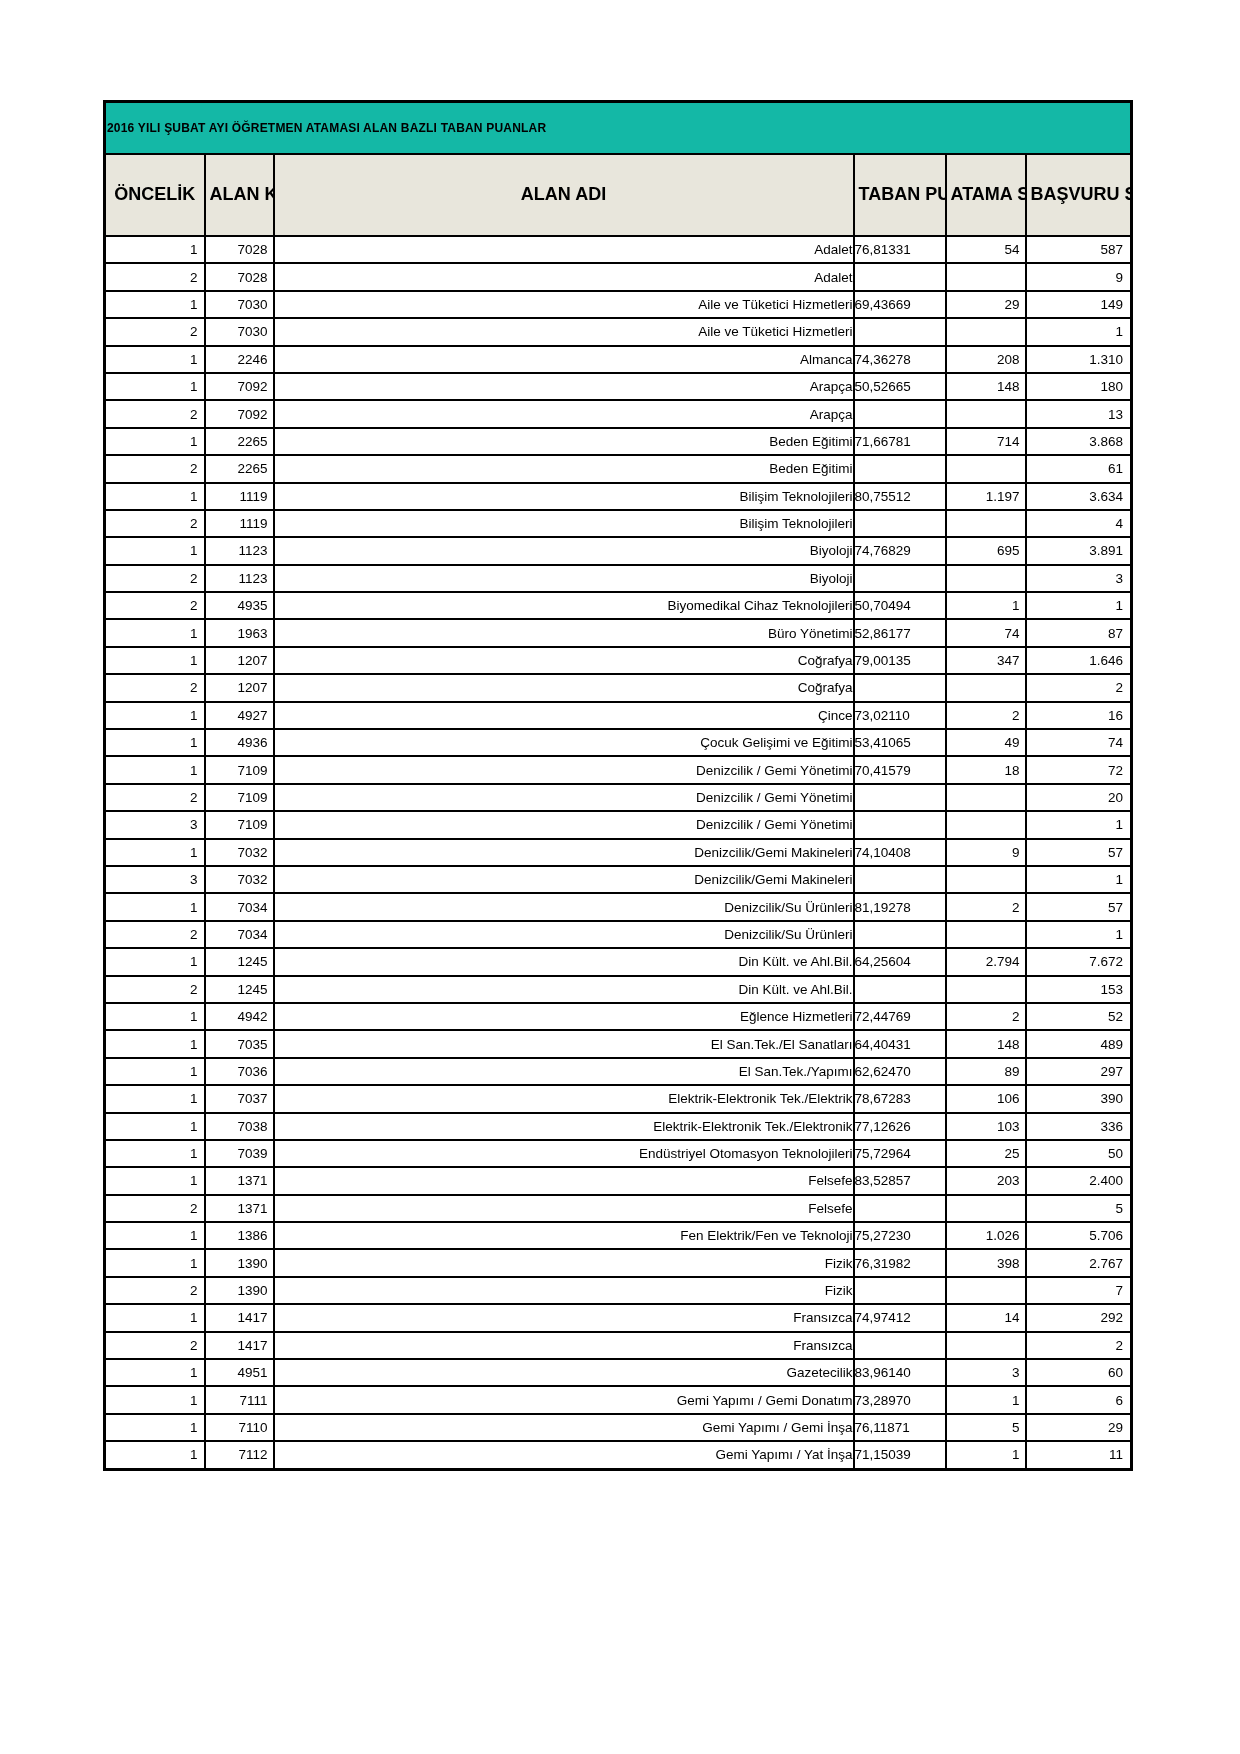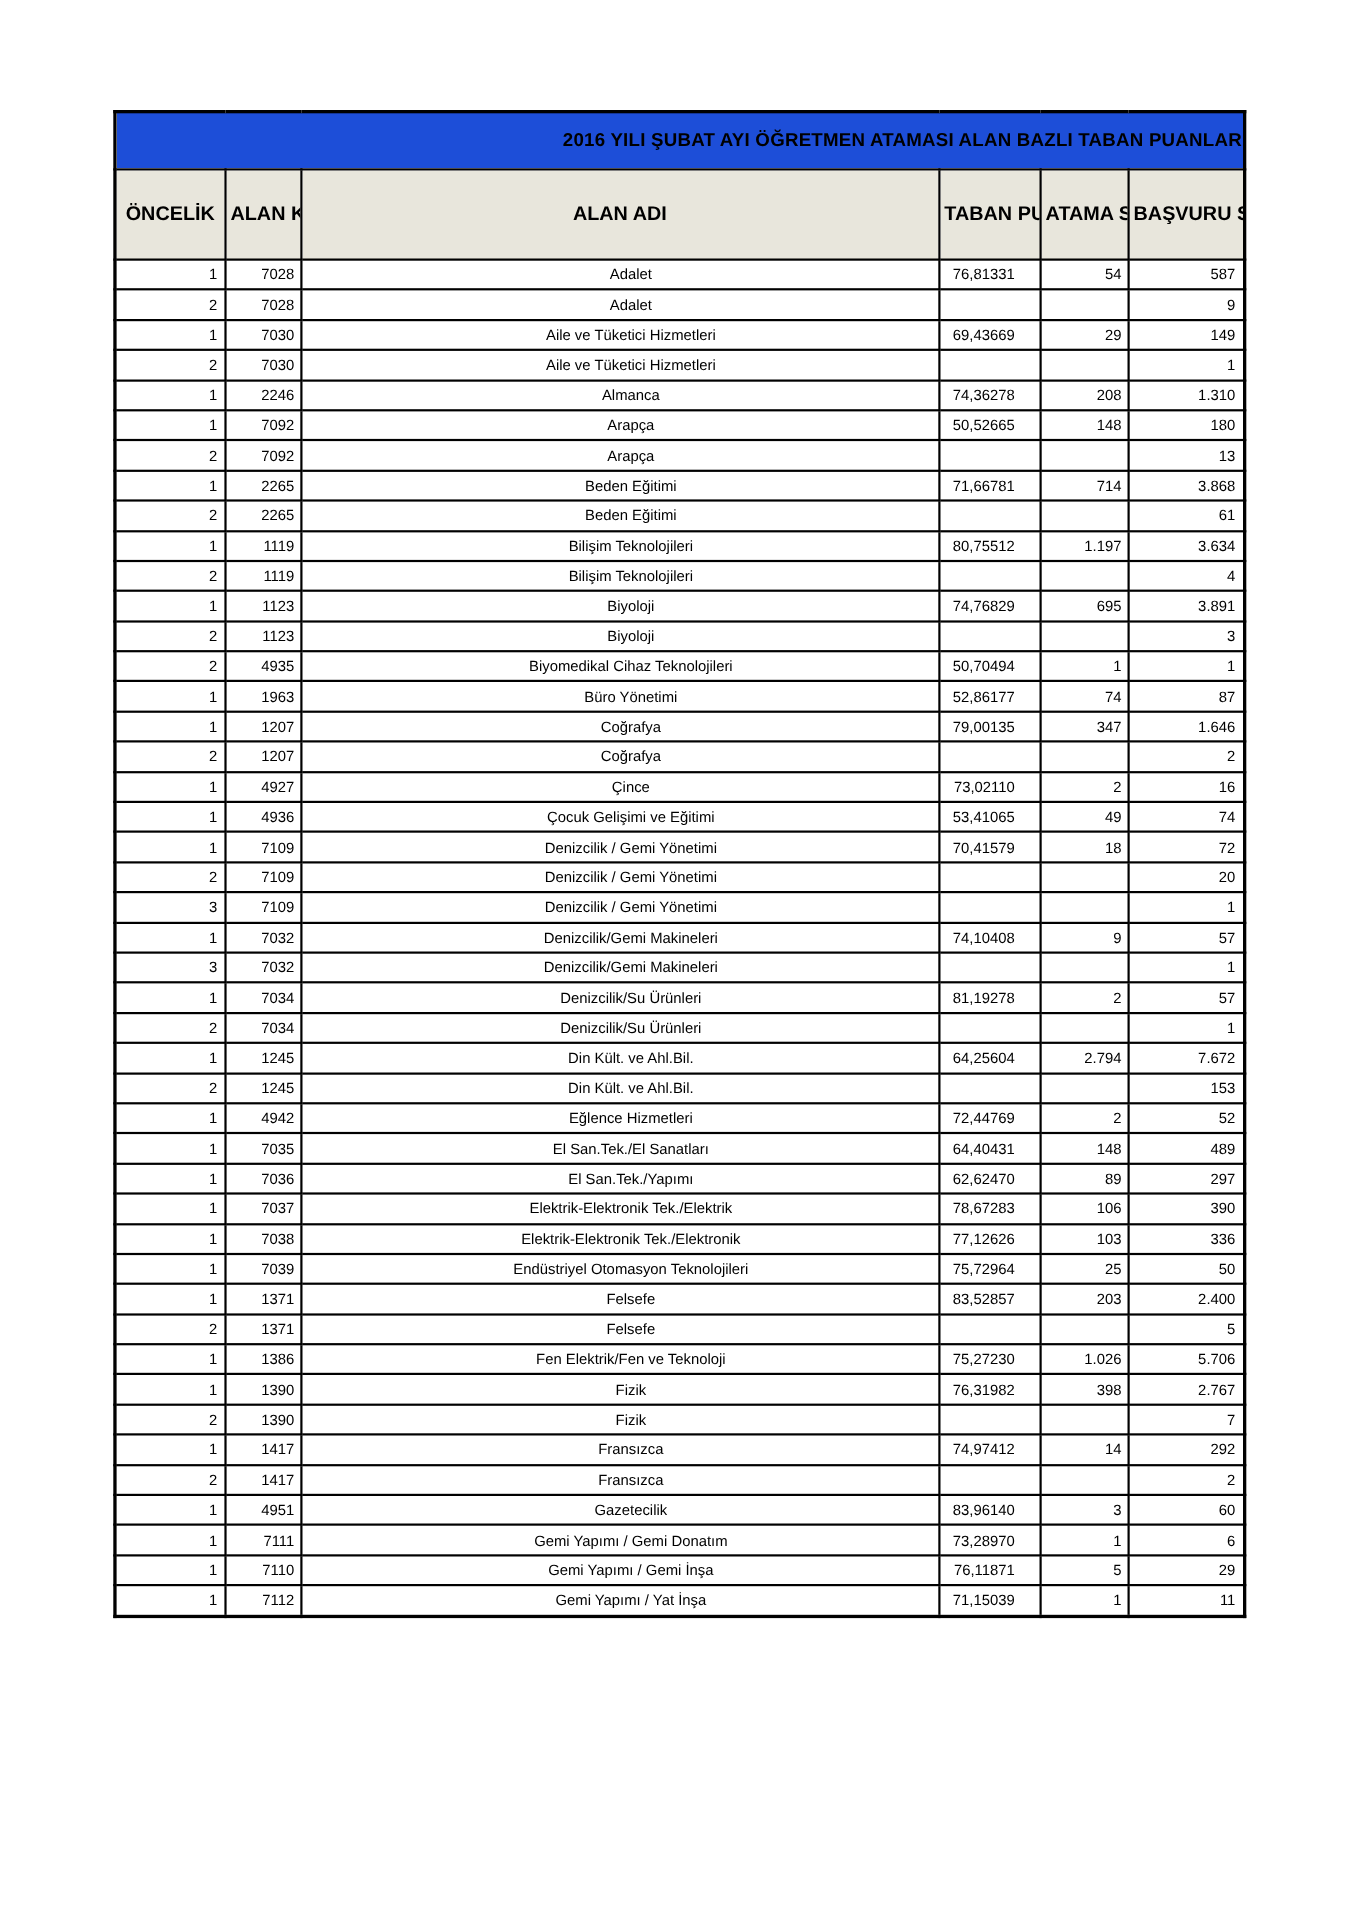--- a/index.html
+++ b/index.html
@@ -25,24 +25,24 @@
     border: 3px solid #000000;
   }
   table.score-table th,
   table.score-table td {
     border: 2px solid #000000;
     overflow: hidden;
     white-space: nowrap;
   }
   .title-row th {
     height: 48px;
-    background: #1d4ed8;
-    font-size: 17px;
+    background: #14b8a6;
+    font-size: 12px;
     font-weight: bold;
-    text-align: right;
+    text-align: left;
     vertical-align: middle;
     letter-spacing: 0.2px;
   }
   .header-row th {
     height: 80px;
     background: #e8e6dc;
     font-size: 18px;
     font-weight: bold;
     text-align: center;
     vertical-align: middle;
@@ -52,22 +52,22 @@
   }
   tbody td {
     height: 25.4px;
     background: #ffffff;
     font-size: 13.5px;
     vertical-align: middle;
     padding: 0;
   }
   td.c0 { text-align: right; padding-right: 6px; }
   td.c1 { text-align: right; padding-right: 5px; margin-left: 32px; }
-  td.c2 { text-align: center;  padding-left: 20px; }
-  td.c3 { text-align: right; padding-right: 22px; }
+  td.c2 { text-align: right;  padding-left: 20px; }
+  td.c3 { padding-right: 11px; }
   td.c4 { text-align: right; padding-right: 5px; }
   td.c5 { text-align: right; padding-right: 7px; }
 </style>
 </head>
 <body>
 
 <div class="page">
   <table class="score-table">
     <colgroup>
       <col style="width:100px">

